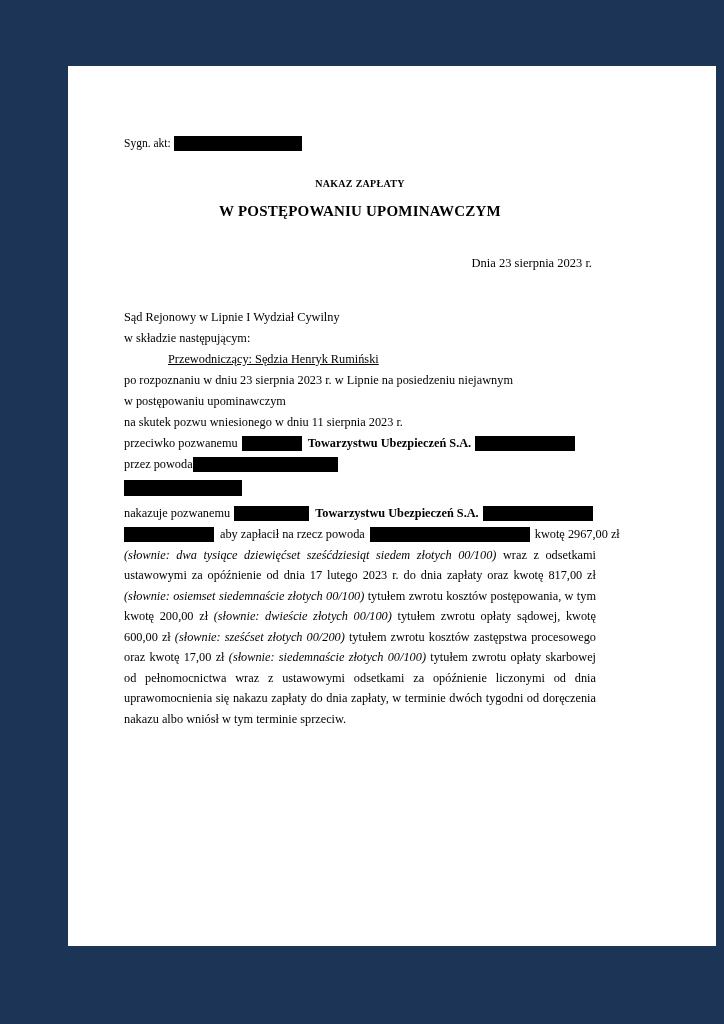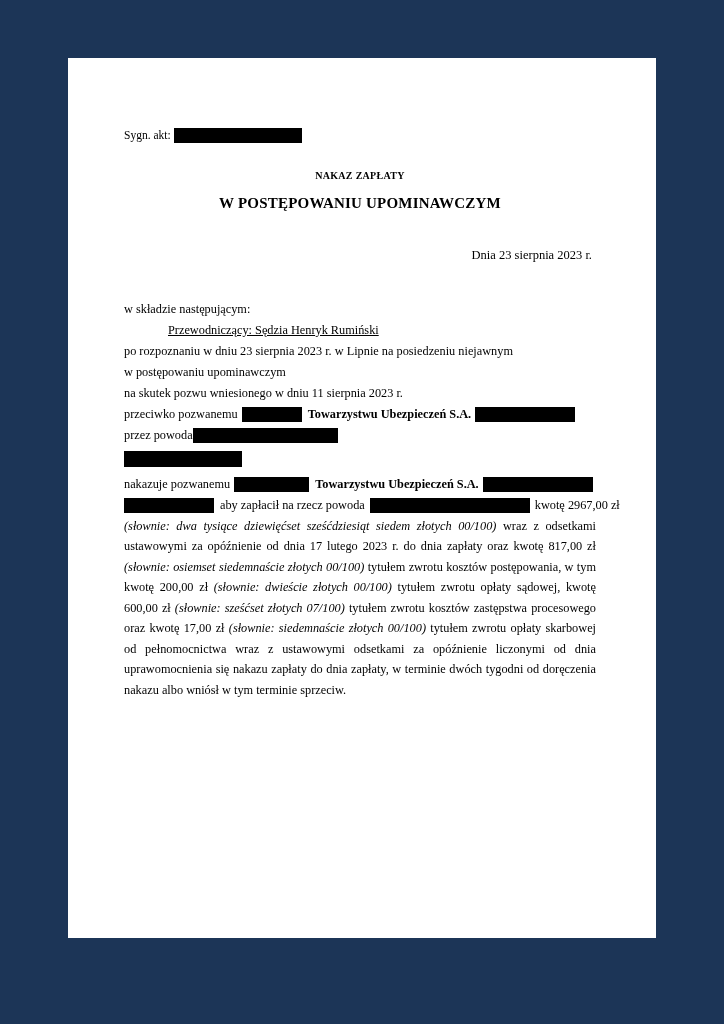--- a/index.html
+++ b/index.html
@@ -10,22 +10,22 @@
     width: 724px;
     height: 1024px;
     background: #1d3557;
     background-color: #1c3557;
     font-family: "Liberation Serif", serif;
     overflow: hidden;
   }
   .page-wrap {
     position: absolute;
     left: 68px;
-    top: 58px;
-    width: 588px;
+    top: 66px;
+    width: 648px;
     height: 880px;
     background: #ffffff;
     box-sizing: border-box;
   }
   .page-inner {
     position: absolute;
     left: 56px;
     top: 70px;
     width: 472px;
   }
@@ -125,20 +125,21 @@
 
     <div class="sygn-row">
       <span class="sygn-label">Sygn. akt:</span><span class="redact sygn-redact"></span>
     </div>
 
     <div class="title">NAKAZ  ZAPŁATY</div>
     <div class="title2">W POSTĘPOWANIU UPOMINAWCZYM</div>
 
     <div class="date-line">Dnia 23 sierpnia 2023 r.</div>
 
+    <div class="body-line">Sąd Rejonowy w Lipnie I Wydział Cywilny</div>
     <div class="body-line">w składzie następującym:</div>
     <div class="body-line indent">Przewodniczący: Sędzia Henryk Rumiński</div>
     <div class="body-line">po rozpoznaniu w dniu 23 sierpnia 2023 r. w Lipnie na posiedzeniu niejawnym</div>
     <div class="body-line">w postępowaniu upominawczym</div>
     <div class="body-line">na skutek pozwu wniesionego w dniu 11 sierpnia 2023 r.</div>
 
     <div class="body-line">
       <span>przeciwko pozwanemu</span><span class="redact line-redact r-w60" style="margin-left:4px;"></span><b style="margin-left:6px;">Towarzystwu  Ubezpieczeń  S.A.</b><span class="redact line-redact r-w100" style="margin-left:4px;"></span>
     </div>
 
@@ -158,21 +159,21 @@
       <span class="redact line-redact r-w90"></span><span style="margin-left:6px;">aby zapłacił  na  rzecz  powoda</span><span class="redact line-redact r-w160" style="margin-left:5px;"></span><span style="margin-left:5px;">kwotę 2967,00 zł</span>
     </div>
 
     <p class="para gap-top">
       <i>(słownie: dwa tysiące dziewięćset sześćdziesiąt siedem złotych 00/100)</i>
       <span>wraz z odsetkami ustawowymi za opóźnienie od dnia 17 lutego 2023 r. do dnia zapłaty oraz kwotę 817,00 zł</span>
       <i>(słownie: osiemset siedemnaście złotych 00/100)</i>
       <span>tytułem zwrotu kosztów postępowania, w tym kwotę 200,00 zł</span>
       <i>(słownie: dwieście złotych 00/100)</i>
       <span>tytułem zwrotu opłaty sądowej, kwotę 600,00 zł</span>
-      <i>(słownie: sześćset złotych 07/100)</i>
+      <i>(słownie: sześćset złotych 00/200)</i>
       <span>tytułem zwrotu kosztów zastępstwa procesowego oraz kwotę 17,00 zł</span>
       <i>(słownie: siedemnaście złotych 00/100)</i>
       <span>tytułem zwrotu opłaty skarbowej od pełnomocnictwa wraz z ustawowymi odsetkami za opóźnienie liczonymi od dnia uprawomocnienia się nakazu zapłaty do dnia zapłaty, w terminie dwóch tygodni od doręczenia nakazu albo wniósł w tym terminie sprzeciw.</span>
     </p>
 
 
   </div>
 </div>
 
 </body></html>

